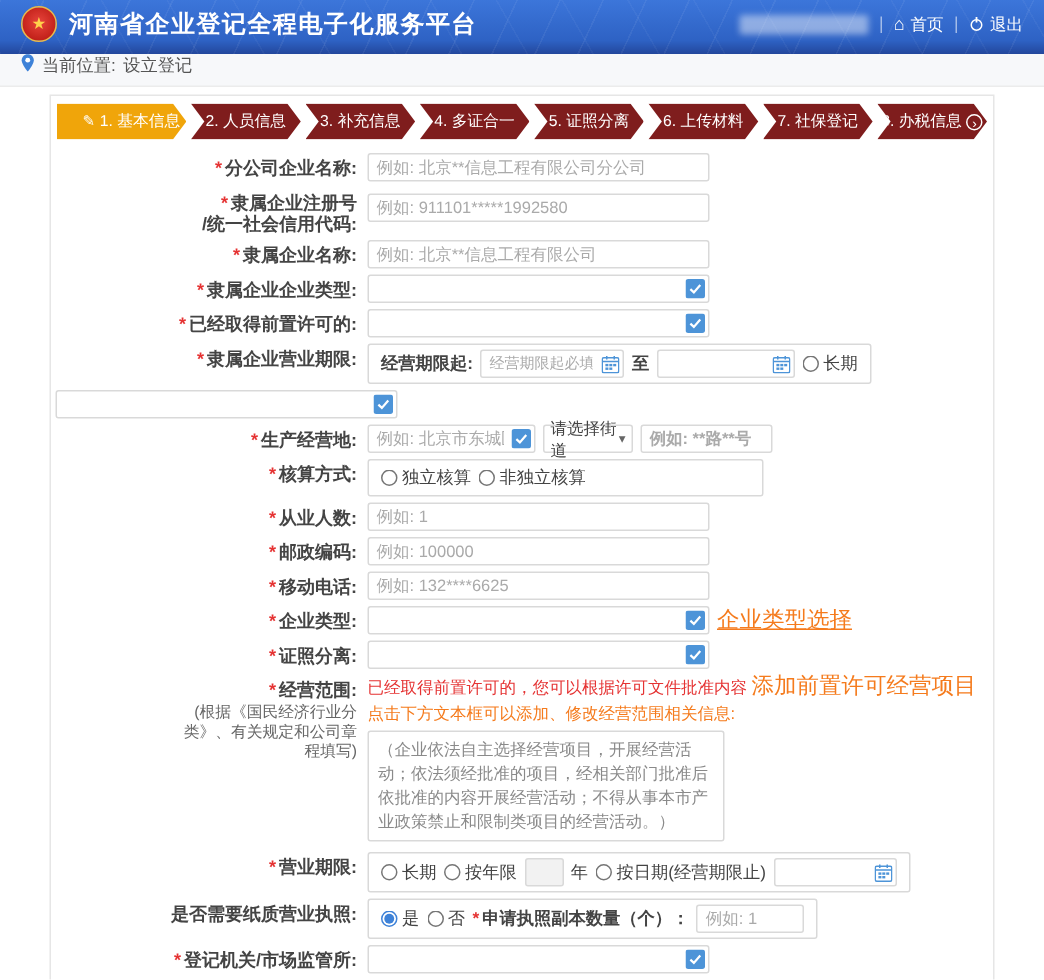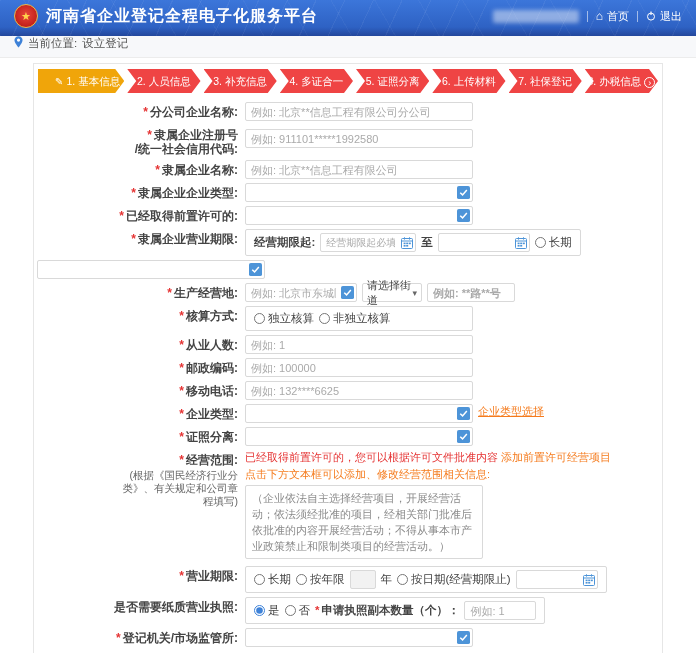--- a/index.html
+++ b/index.html
@@ -29,21 +29,21 @@
   
   .breadcrumb{ height:22px; display:flex; align-items:flex-start; gap:5px; padding:0 14px;
     background:#f7f8fa; border-bottom:1px solid #ececec; font-size:11.5px; color:#555; }
 
   
   .container{ margin:5px 33px 0; border:1px solid #e6e6e6; padding:4px 3px 6px; }
 
   
   .tabs{ display:flex; margin:1px 1px 9px; }
   .tab{ flex:1; height:24px; line-height:24px; margin-right:3px; text-align:center;
-    background:#ef4444; color:#fff; font-size:10.5px; white-space:nowrap; cursor:pointer;
+    background:#7f1d1d; color:#fff; font-size:10.5px; white-space:nowrap; cursor:pointer;
     clip-path:polygon(9px 50%, 0 0, calc(100% - 9px) 0, 100% 50%, calc(100% - 9px) 100%, 0 100%); }
   .tab:first-child{ clip-path:polygon(0 0, calc(100% - 9px) 0, 100% 50%, calc(100% - 9px) 100%, 0 100%); }
   .tab:last-child{ margin-right:0; }
   .tab.active{ background:#f0a50a;padding-left:13px; }
   .tab .pencil{ margin-right:3px; font-size:10px; }
   .tab .next-circle{ display:inline-block; width:11px; height:11px; line-height:10px;
     border:1px solid #fff; border-radius:50%; font-size:9px; margin-left:3px; vertical-align:-1px; }
 
   
   .form-row{ display:flex; align-items:flex-start; margin-bottom:4px; font-size:12px; }
@@ -66,21 +66,21 @@
     border-radius:2px; padding:3px 8px; min-height:25px; }
   .radio{ display:inline-flex; align-items:center; gap:3px; cursor:pointer; font-size:11.5px; color:#444; white-space:nowrap; }
   .radio input{ width:11px; height:11px; margin:0; accent-color:#3e82d8; }
   .inner-label{ font-weight:bold; color:#444; font-size:11.5px; white-space:nowrap; }
 
   .fake-select{ display:inline-flex; align-items:center; justify-content:space-between;
     width:60px; height:19px; border:1px solid #d9d9d9; border-radius:2px; padding:0 4px;
     font-size:11px; color:#444; cursor:pointer; }
   .fake-select .caret{ font-size:9px; color:#666; }
 
-  .link-orange{ color:#f57b1d; font-size:11px; cursor:pointer; white-space:nowrap; }
+  .link-orange{ color:#f57b1d; font-size:15px; cursor:pointer; white-space:nowrap; }
   .u{ text-decoration:underline; }
   .notice-red{ color:#e53333; font-size:11px; line-height:15px; }
   .notice-orange{ color:#f57b1d; font-size:11px; line-height:15px; margin:2px 0 3px; }
   textarea.scope{ width:238px; height:74px; border:1px solid #d9d9d9; border-radius:2px;
     padding:4px 6px; font-size:11px; line-height:16px; color:#8a8a8a; resize:none;
     font-family:inherit; outline:none; }
   .yearbox{ width:26px; background:#f2f2f2; }
 </style>
 </head>
 <body>
@@ -262,21 +262,21 @@
         <span>请选择街道</span>
         <span class="caret">▾</span>
       </span>
       <input class="txt" style="width: 88px; font-weight: bold;" placeholder="例如: **路**号">
     </div>
   </div>
 
   <div class="form-row">
     <div class="flabel"><span class="req">*</span><span>核算方式:</span></div>
     <div class="fctrl">
-      <div class="groupbox" style="width:228px;">
+      <div class="groupbox" style="width:264px;">
         <label class="radio">
             <input type="radio" name="acct" style="">
             <span>独立核算</span>
           </label>
         <label class="radio">
             <input type="radio" name="acct" style="">
             <span>非独立核算</span>
           </label>
       </div>
     </div>

